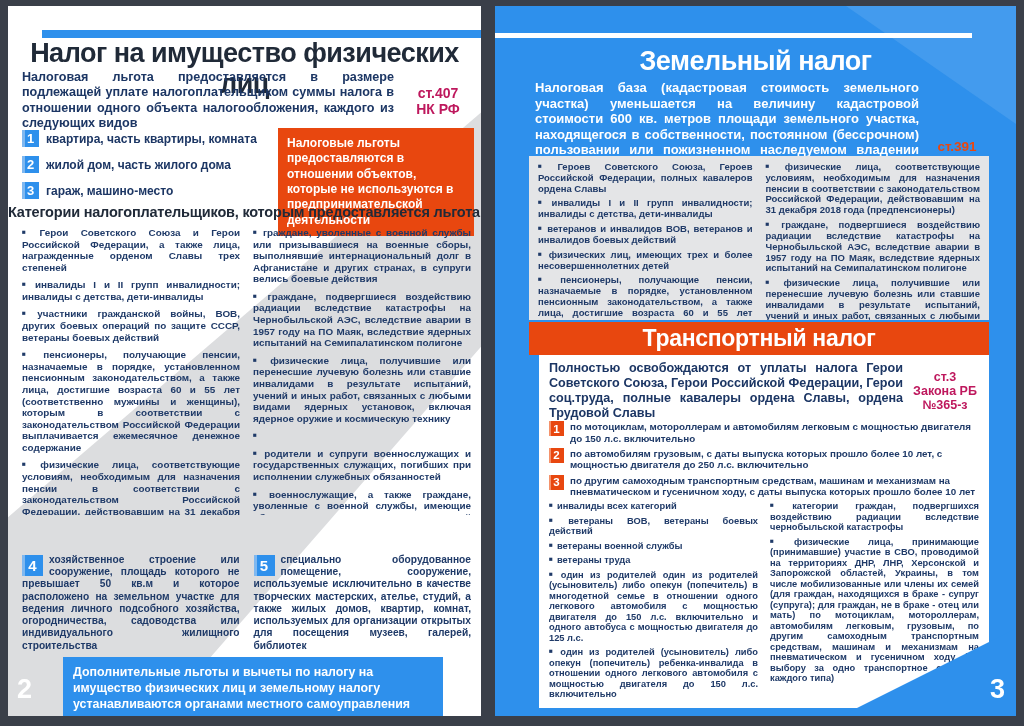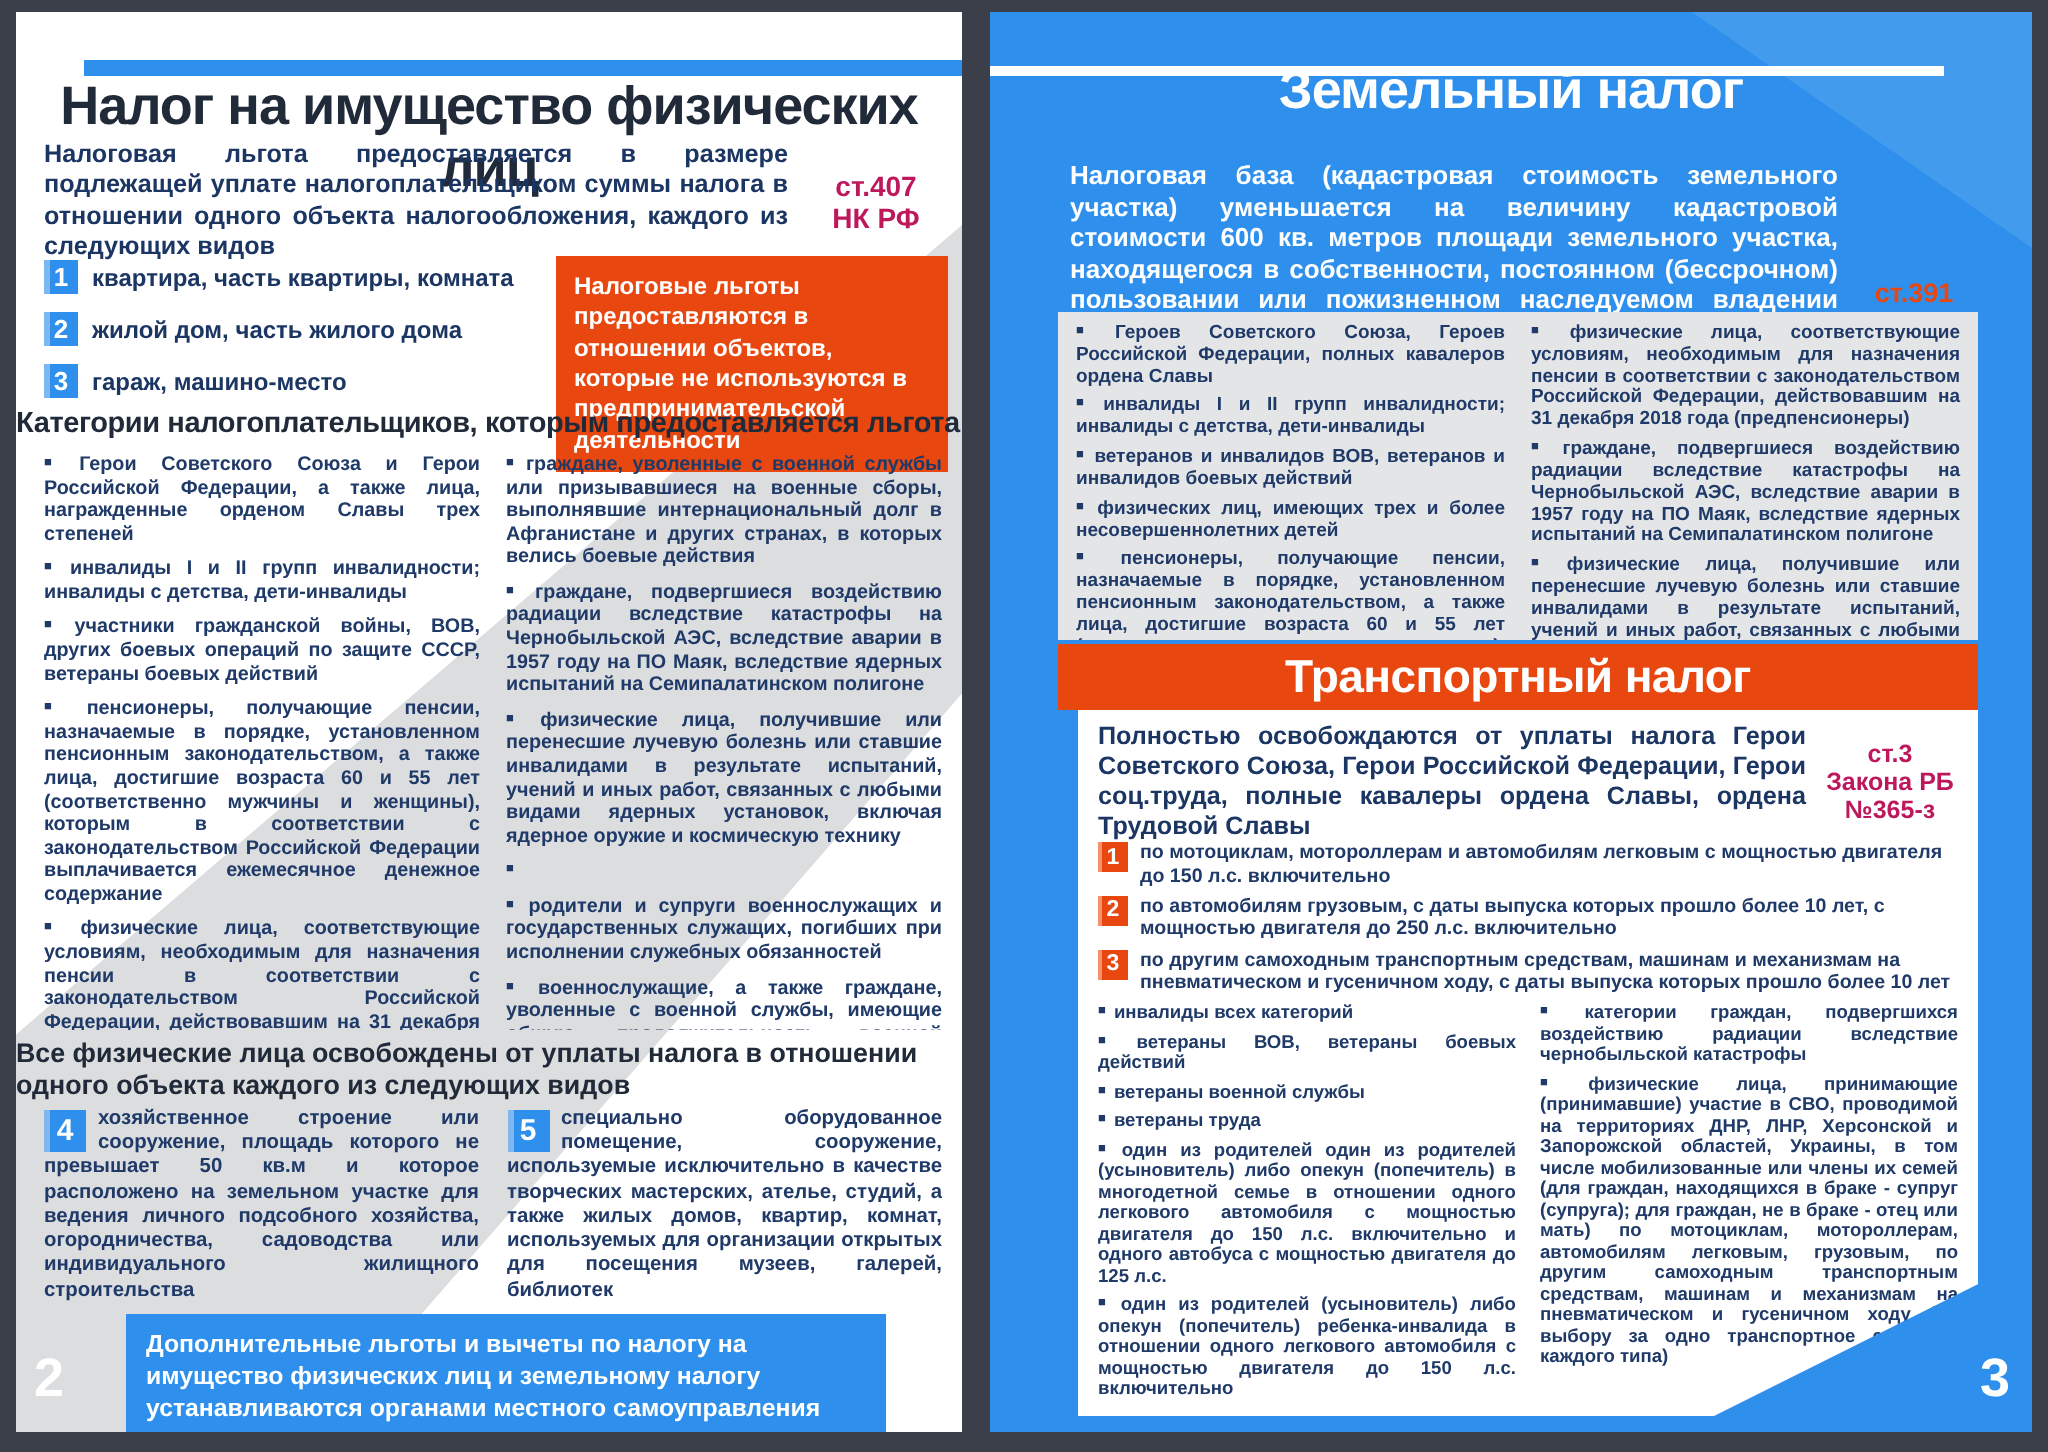--- a/index.html
+++ b/index.html
@@ -12,21 +12,21 @@
 
   
   .gray-band { position:absolute; inset:0; background:#DCDDDF; clip-path:polygon(100% 15%, 100% 48%, 32% 100%, 0 100%, 0 72%); }
   .corner-light { position:absolute; right:0; top:0; width:170px; height:118px; background:rgba(255,255,255,.10); clip-path:polygon(0 0,100% 0,100% 100%); }
   .corner-tri { position:absolute; right:0; bottom:0; width:175px; height:95px; background:#2E90EC; clip-path:polygon(0 100%,100% 8%,100% 100%); }
 
   .topbar { position:absolute; left:34px; top:24px; width:440px; height:8px; background:#2E90EC; }
   .whiteline { position:absolute; left:0; top:27px; width:477px; height:5px; background:#ffffff; }
 
   h1.l-title { position:absolute; top:32px; left:0; width:100%; text-align:center; font-size:27px; letter-spacing:-.5px; color:#202A38; }
-  h1.r-title { position:absolute; top:24px; left:0; width:100%; text-align:center; font-size:27px; letter-spacing:-.5px; color:#ffffff; }
+  h1.r-title { position:absolute; top:40px; left:0; width:100%; text-align:center; font-size:27px; letter-spacing:-.5px; color:#ffffff; }
 
   .intro-row { position:absolute; display:flex; align-items:center; gap:8px; }
   .pl-intro { left:14px; top:64px; width:452px; }
   .pl-intro p { flex:1; font-size:12.6px; font-weight:bold; color:#1C3664; text-align:justify; line-height:1.22; }
   .badge { font-weight:bold; text-align:center; line-height:1.15; }
   .badge-blue { color:#be185d; }
   .badge-orange { color:#E8470F;margin-top:40px; }
   .pl-intro .badge { width:72px; font-size:14px; }
 
   .items-row { position:absolute; left:14px; top:122px; width:452px; display:flex; gap:12px; }
@@ -115,30 +115,29 @@
     <div class="cols pl-cols">
       <div class="col">
         <div class="b">Герои Советского Союза и Герои Российской Федерации, а также лица, награжденные орденом Славы трех степеней</div>
         <div class="b">инвалиды I и II групп инвалидности; инвалиды с детства, дети-инвалиды</div>
         <div class="b">участники гражданской войны, ВОВ, других боевых операций по защите СССР, ветераны боевых действий</div>
         <div class="b">пенсионеры, получающие пенсии, назначаемые в порядке, установленном пенсионным законодательством, а также лица, достигшие возраста 60 и 55 лет (соответственно мужчины и женщины), которым в соответствии с законодательством Российской Федерации выплачивается ежемесячное денежное содержание</div>
         <div class="b">физические лица, соответствующие условиям, необходимым для назначения пенсии в соответствии с законодательством Российской Федерации, действовавшим на 31 декабря 2018 года (предпенсионеры)</div>
 
       </div>
       <div class="col">
-        <div class="b">граждане, уволенные с военной службы или призывавшиеся на военные сборы, выполнявшие интернациональный долг в Афганистане и других странах, в которых велись боевые действия</div>
+        <div class="b">граждане, уволенные с военной службы или призывавшиеся на военные сборы, выполнявшие интернациональный долг в Афганистане и других странах, в супруги велись боевые действия</div>
         <div class="b">граждане, подвергшиеся воздействию радиации вследствие катастрофы на Чернобыльской АЭС, вследствие аварии в 1957 году на ПО Маяк, вследствие ядерных испытаний на Семипалатинском полигоне</div>
         <div class="b">физические лица, получившие или перенесшие лучевую болезнь или ставшие инвалидами в результате испытаний, учений и иных работ, связанных с любыми видами ядерных установок, включая ядерное оружие и космическую технику</div>
         <div class="b"></div>
         <div class="b">родители и супруги военнослужащих и государственных служащих, погибших при исполнении служебных обязанностей</div>
         <div class="b">военнослужащие, а также граждане, уволенные с военной службы, имеющие общую продолжительность военной службы 20 лет и более</div>
       </div>
     </div>
 
-    <div class="sec-head exempt-head">Все физические лица освобождены от уплаты налога в отношении одного объекта каждого из следующих видов</div>
 
     <div class="exempt-row">
       <div class="exempt-item">
         <div class="numsq2">4</div>
         <span>хозяйственное строение или сооружение, площадь которого не превышает 50 кв.м и которое расположено на земельном участке для ведения личного подсобного хозяйства, огородничества, садоводства или индивидуального жилищного строительства</span>
       </div>
       <div class="exempt-item">
         <div class="numsq2">5</div>
         <span>специально оборудованное помещение, сооружение, используемые исключительно в качестве творческих мастерских, ателье, студий, а также жилых домов, квартир, комнат, используемых для организации открытых для посещения музеев, галерей, библиотек</span>
       </div>

